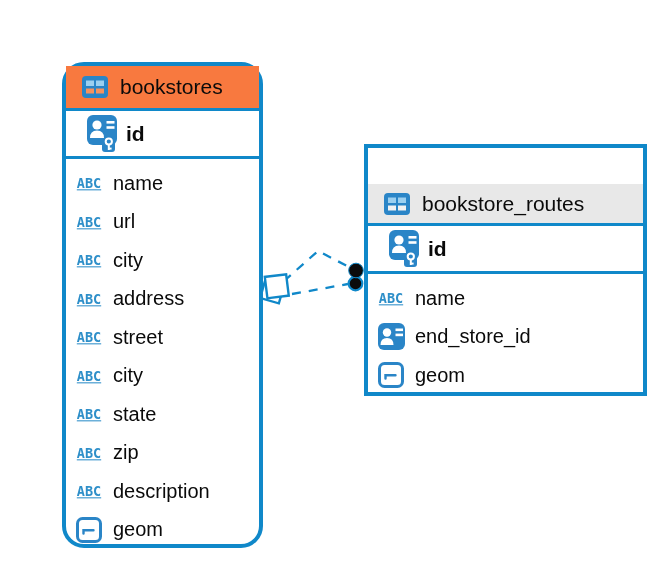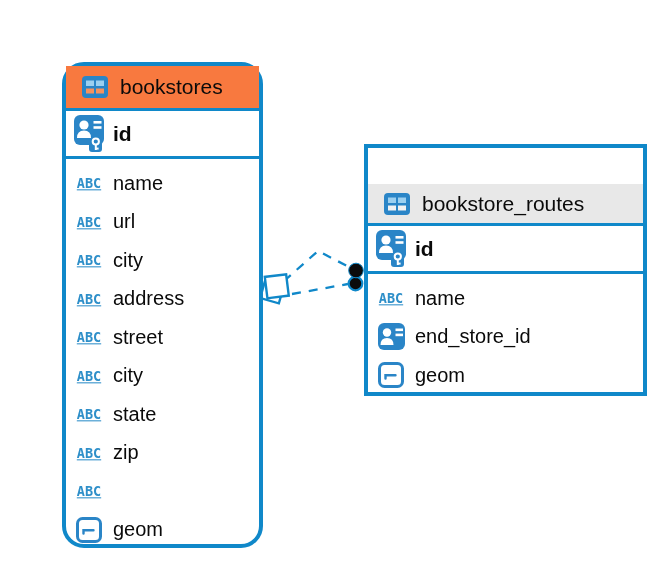--- a/index.html
+++ b/index.html
@@ -29,21 +29,21 @@
     border-bottom: 3px solid #1088c9;
     font-size: 21px;
     height: 42px;
     white-space: nowrap;
   }
   #table-bookstores .table-header { background: #f8793f; }
   #table-bookstore-routes .table-header { background: #e8e8e8; height: 39px; margin-top: 36px; }
 
   .pk-row {
     display: flex; align-items: center; gap: 8px;
-    padding-left: 7px;
+    padding-left: 20px;
     height: 45px;
     border-bottom: 3px solid #1088c9;
     font-weight: bold; font-size: 21px;
     background: #ffffff;
   }
   .col-list { padding: 5px 0 0 7px; }
   .col-row {
     display: flex; align-items: center; gap: 8px;
     height: 38.5px;
     font-size: 20px;
@@ -133,20 +133,21 @@
       <div class="col-row">
         <span class="icon-box abc-glyph">ABC</span>
         <span>state</span>
       </div>
       <div class="col-row">
         <span class="icon-box abc-glyph">ABC</span>
         <span>zip</span>
       </div>
       <div class="col-row">
         <span class="icon-box abc-glyph">ABC</span>
+        <span>description</span>
       </div>
       <div class="col-row">
         <span class="icon-box">
           <svg width="26" height="26" viewBox="0 0 26 26">
             <rect x="1.5" y="1.5" width="23" height="23" rx="5" fill="#ffffff" stroke="#2a85c7" stroke-width="3"></rect>
             <path d="M7.5,16.5 L7.5,13.2 L17.5,13.2" fill="none" stroke="#2a85c7" stroke-width="2.4" stroke-linecap="round"></path>
           </svg>
         </span>
         <span>geom</span>
       </div>

